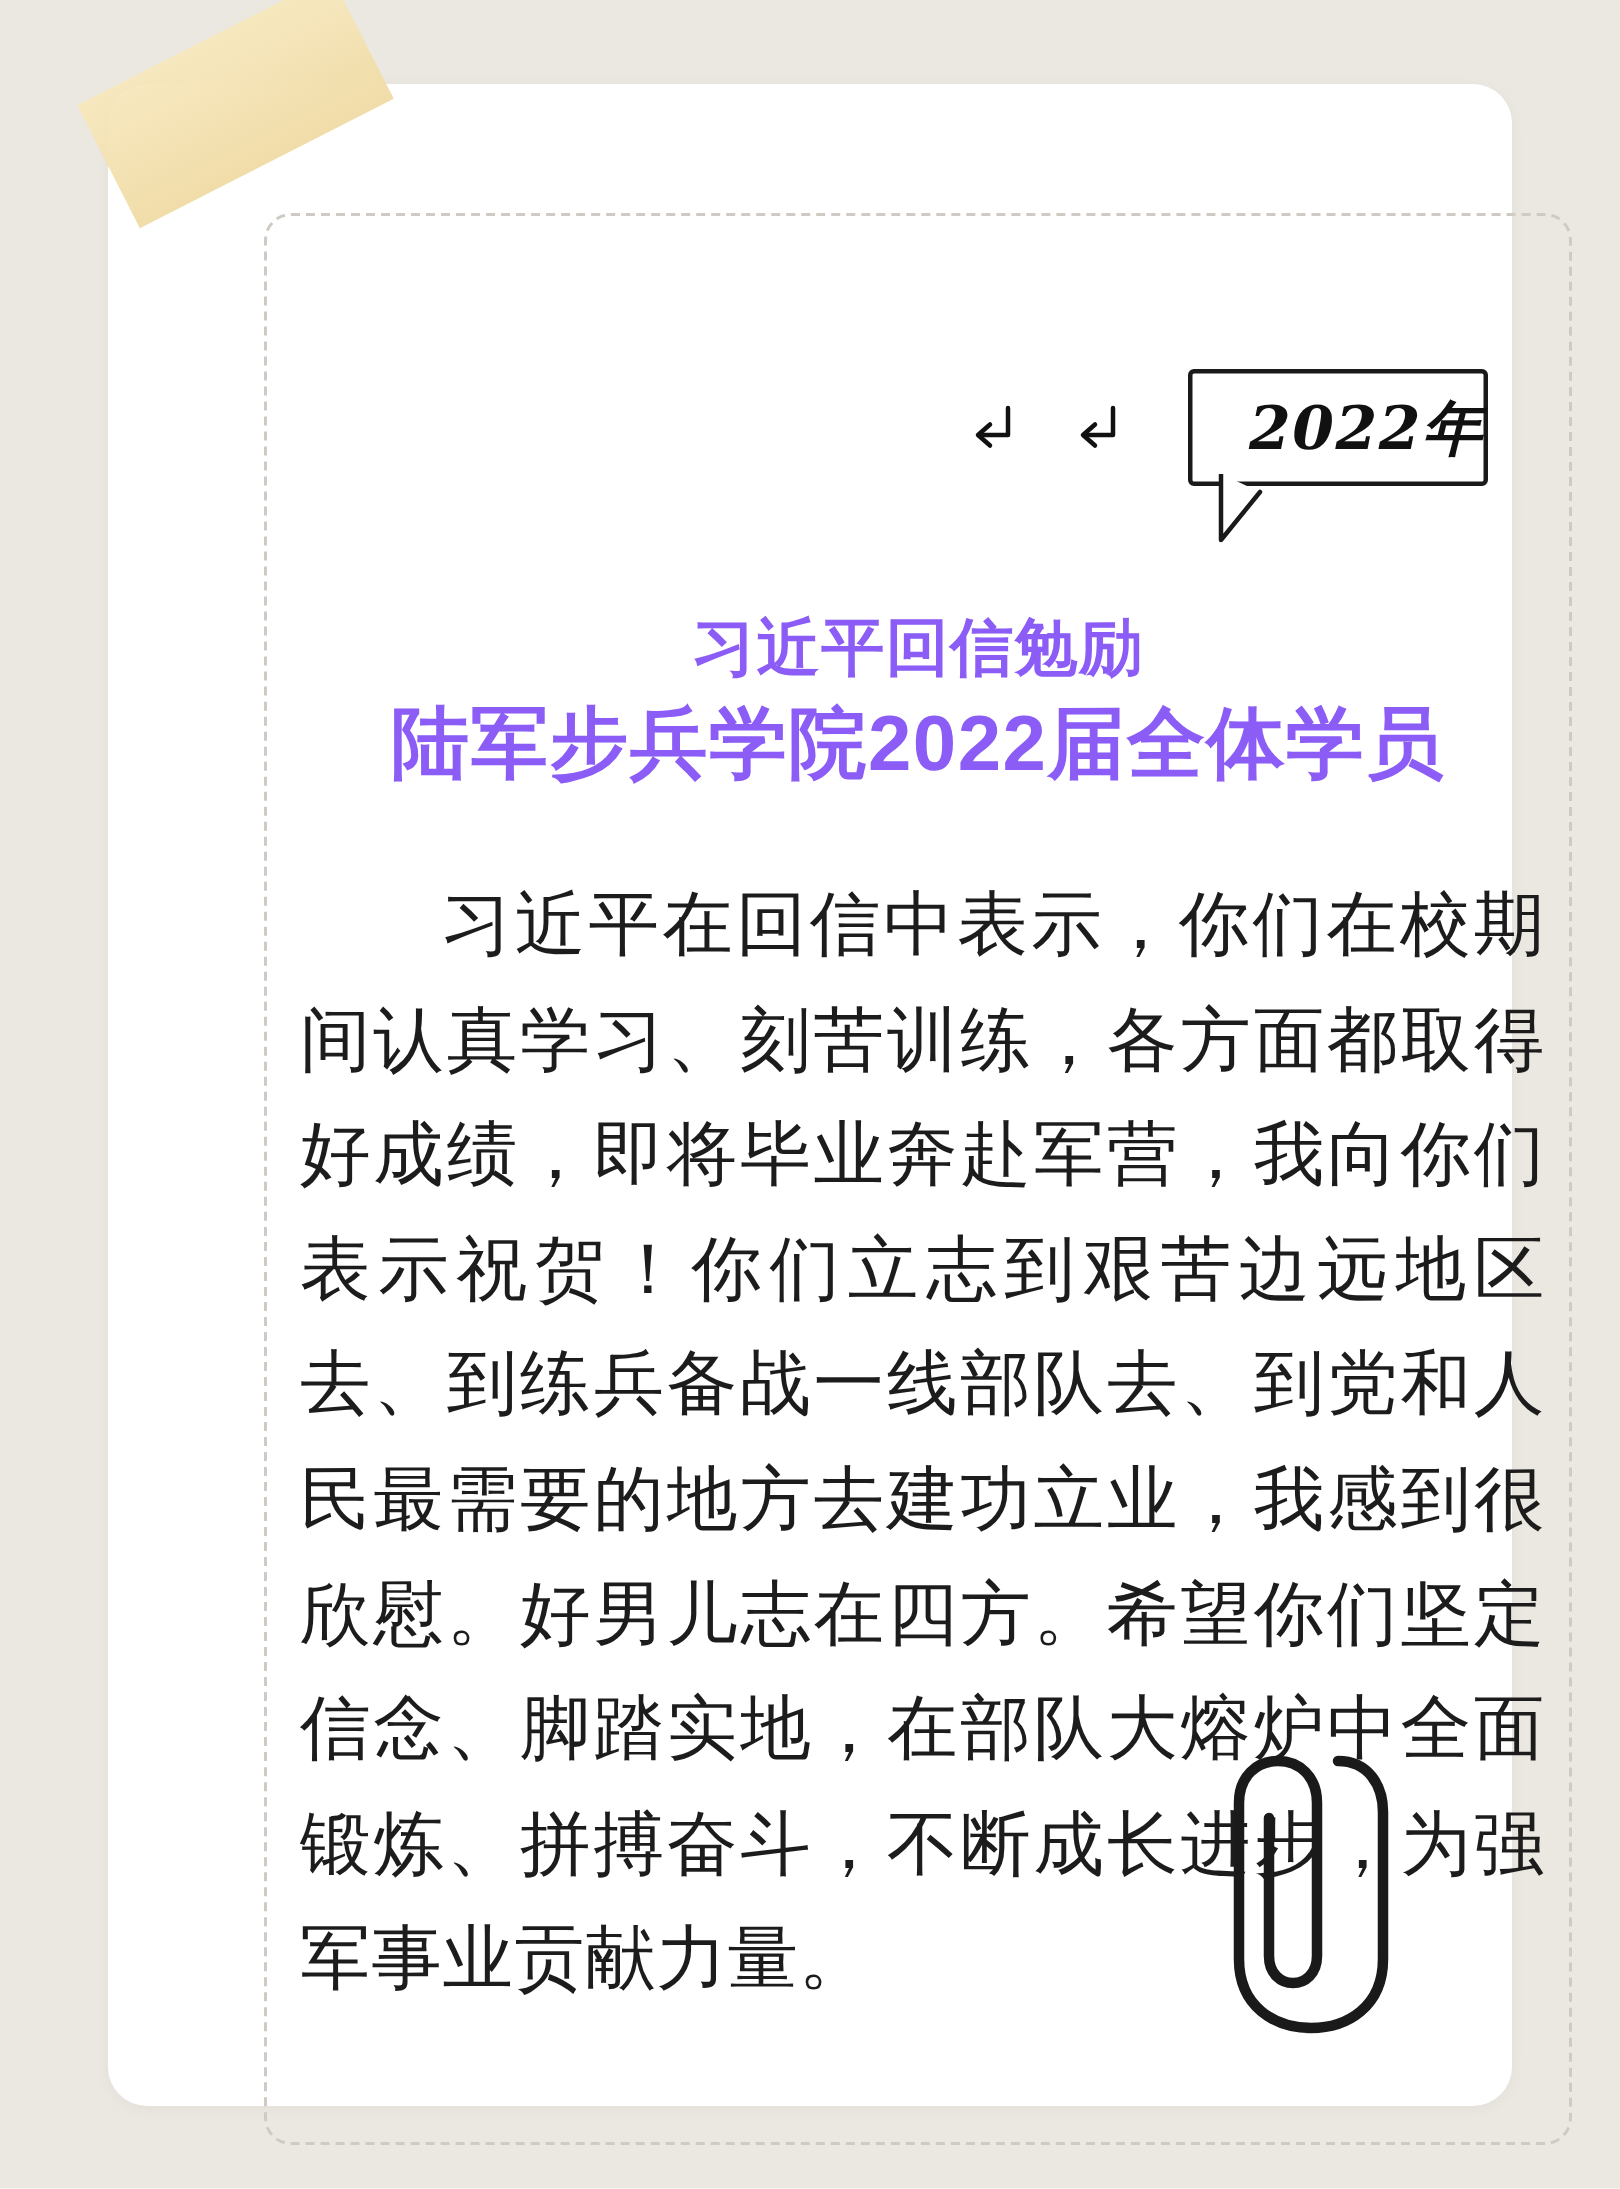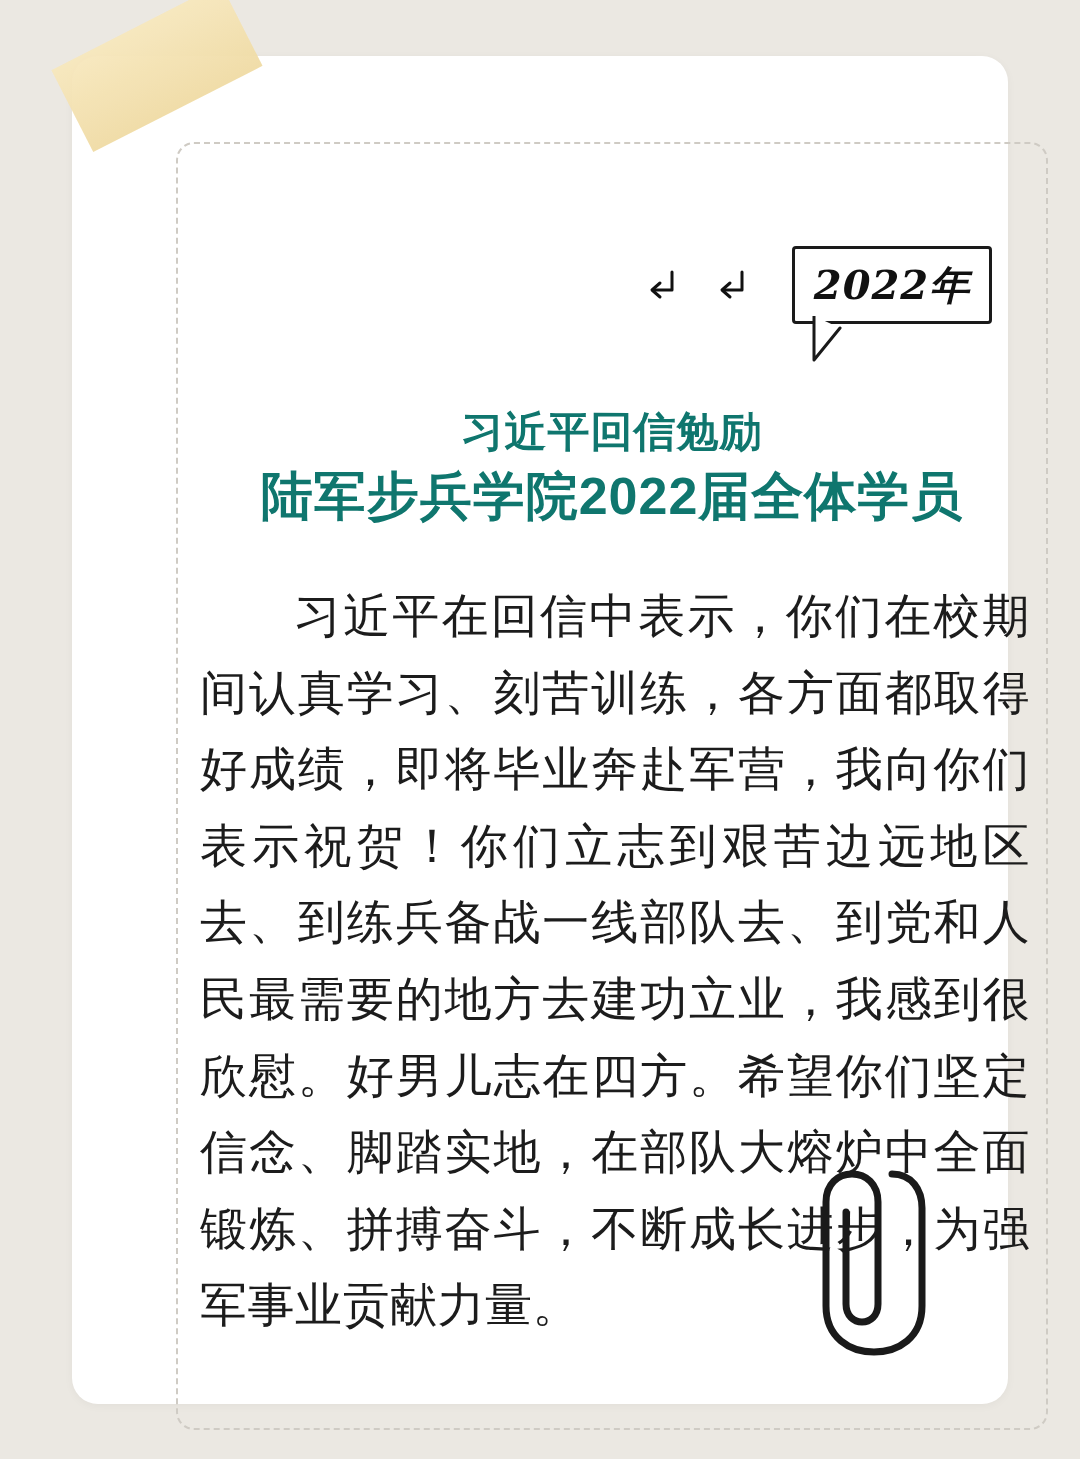--- a/index.html
+++ b/index.html
@@ -80,21 +80,21 @@
     position: absolute;
     left: 616px;
     top: 10px;
     width: 194px;
     height: 72px;
     border: 3px solid #1a1a1a;
     border-radius: 4px;
     background: #fff;
     display: flex;
     align-items: center;
-    justify-content: center;
+    justify-content: flex-end;
   }
   .year-bubble .year-text {
     font-family: "DejaVu Serif", serif;
     font-style: italic;
     font-weight: 700;
     font-size: 40px;
     color: #111;
     letter-spacing: 1px;
   }
   .year-tail {
@@ -108,21 +108,21 @@
 
   
   .title-block {
     position: absolute;
     left: 104px;
     top: 348px;
     width: 872px;
     text-align: center;
   }
   .title-line {
-    color: #0f766e;
+    color: #8b5cf6;
     font-weight: bold;
     font-size: 42px;
     line-height: 1.35;
     letter-spacing: 1px;
     font-family: "Liberation Sans", sans-serif;
   }
   .title-line.second {
     font-size: 52px;
   }
 

